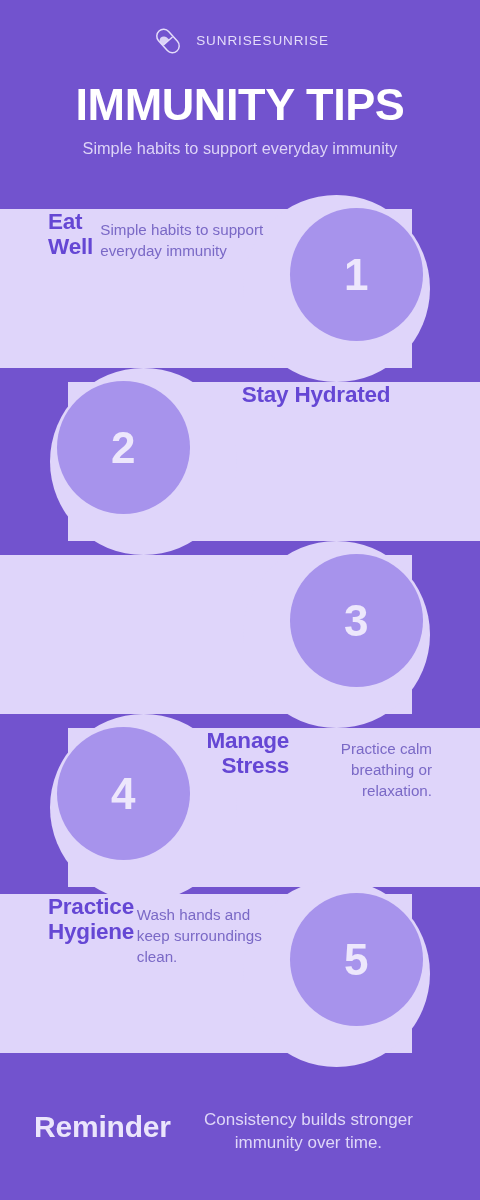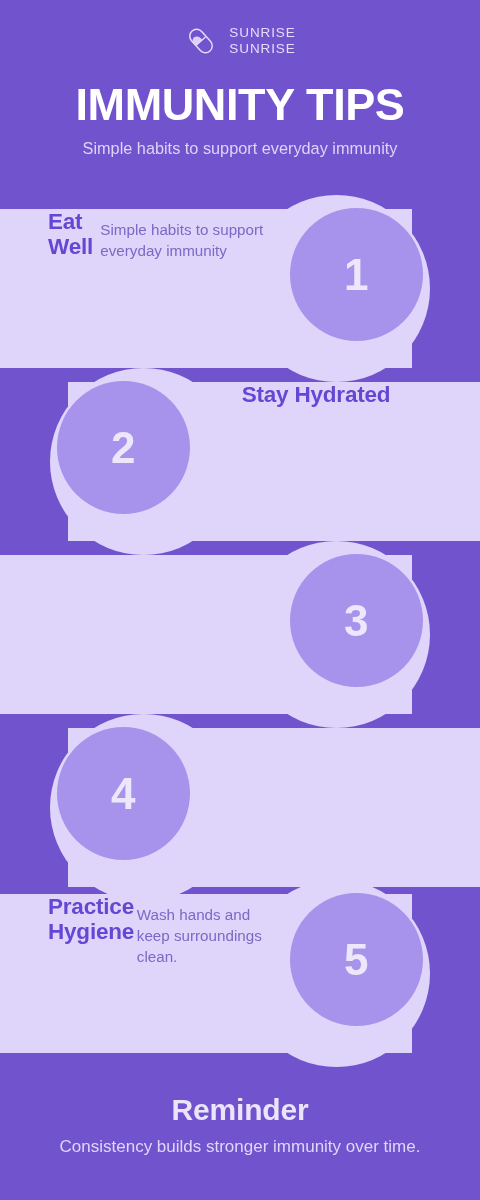--- a/index.html
+++ b/index.html
@@ -38,21 +38,20 @@
   }
 
   .brand-mark {
     width:34px; height:34px;
     flex:0 0 34px;
     display:block;
   }
 
   .brand-text {
     display:flex;
-    flex-direction:column;
     line-height:1.16;
   }
   .brand-text span {
     color:#E4DCFA;
     font-size:13.5px;
     font-weight:400;
     letter-spacing:0.9px;
   }
 
   .main-title {
@@ -161,21 +160,21 @@
   }
 
   
   .footer {
     position:absolute;
     left:0;
     top:1053px;
     width:480px;
     height:147px;
     display:flex;
-    flex-direction:column;
+    flex-direction:row;
     align-items:center;
     justify-content:center;
     padding:0 34px;
   }
 
   .footer-title {
     color:#EBE5FC;
     font-size:30px;
     font-weight:700;
     line-height:1;
@@ -247,20 +246,24 @@
       <span>3</span>
     </div>
   </div>
 
   <div class="card left" style="top:728px">
     <div class="card-body"></div>
     <div class="bulge"></div>
     <div class="num-circle">
       <span>4</span>
     </div>
+    <div class="card-text">
+      <div class="card-title">Manage Stress</div>
+      <div class="card-desc">Practice calm breathing or relaxation.</div>
+    </div>
   </div>
 
   <div class="card right" style="top:894px">
     <div class="card-body"></div>
     <div class="bulge"></div>
     <div class="num-circle">
       <span>5</span>
     </div>
     <div class="card-text">
       <div class="card-title">Practice Hygiene</div>

